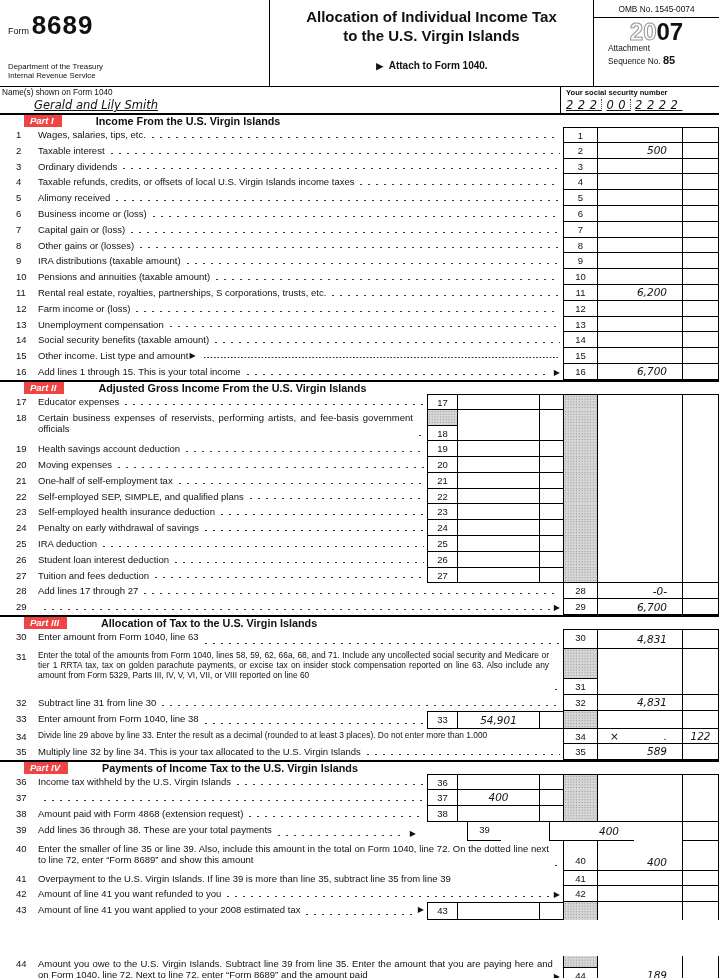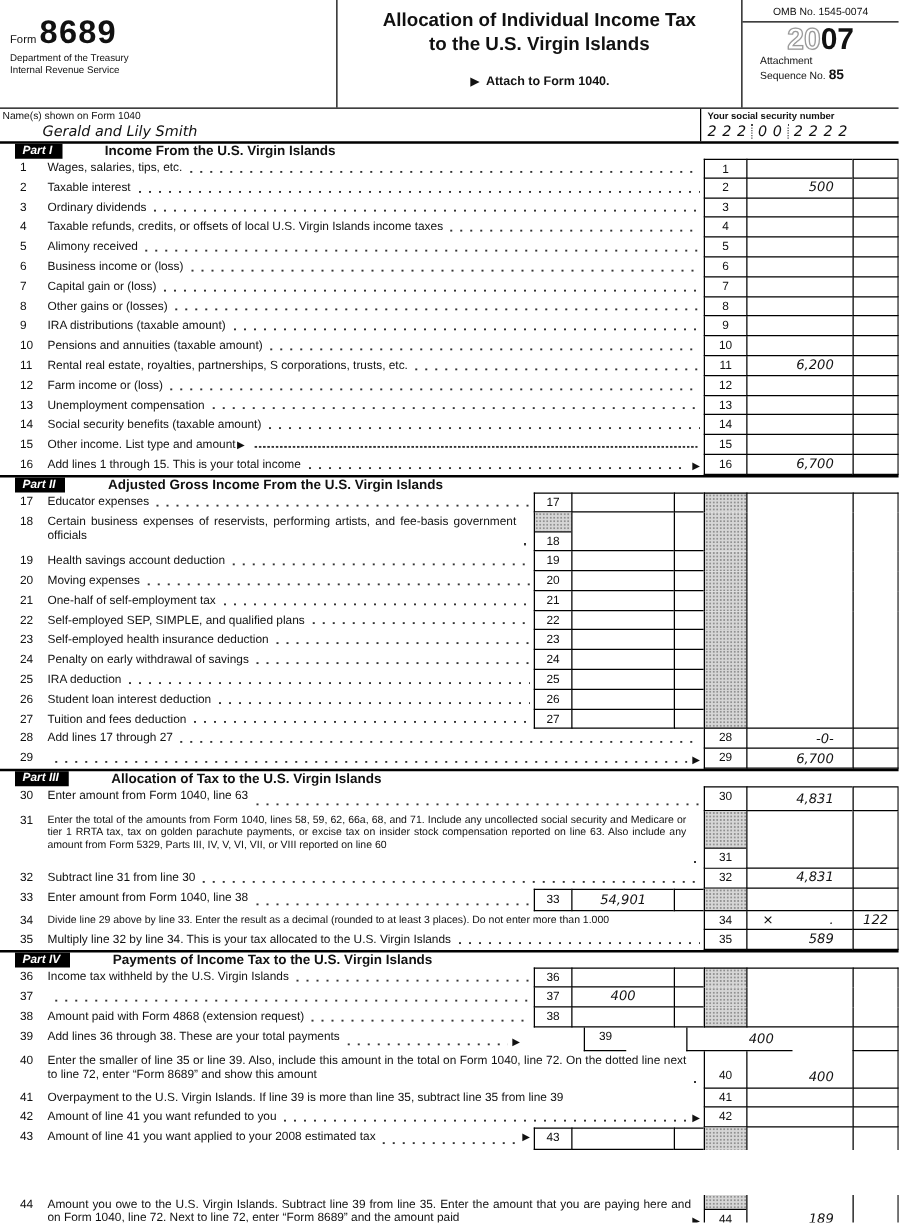--- a/index.html
+++ b/index.html
@@ -4,45 +4,45 @@
 <style>
   * { box-sizing: border-box; margin: 0; padding: 0; }
   body { background:#fff; }
   .sheet { width:719px; height:978px; font-family:"Liberation Sans", sans-serif; font-size:9.5px; color:#111; background:#fff; overflow:hidden; position:relative; }
 
   
   .hdr { display:flex; height:86px; }
   .hdr-left { width:270px; border-right:1.2px solid #000; padding:10px 6px 2px 8px; }
   .form-word { font-size:9px; }
   .form-num-big { font-size:26px; font-weight:bold; letter-spacing:1px; }
-  .agency { font-size:7.8px; line-height:1.15; margin-top:2px; }
+  .agency { font-size:7.8px; line-height:1.15; margin-top:22px; }
   .hdr-center { flex:1; text-align:center; padding-top:8px; }
   .t1 { font-size:15px; font-weight:bold; line-height:1.25; }
   .attach { font-size:10px; font-weight:bold; margin-top:14px; }
   .hdr-right { width:126px; border-left:1.2px solid #000; text-align:center; }
   .omb { font-size:8.3px; padding:4px 2px 3px; border-bottom:1px solid #000; }
   .year { font-size:24px; font-weight:bold; line-height:1.05; margin-top:1px; }
   .year .ghost { color:#fff; -webkit-text-stroke:1px #999; text-shadow:0 0 1px #aaa; }
   .attseq { font-size:8.3px; text-align:left; padding-left:14px; line-height:1.2; }
   .attseq b { font-size:11px; }
 
   
   .namerow { display:flex; height:27px; border-top:1.6px solid #000; }
   .name-cell { flex:1; padding:1px 0 0 2px; }
   .fldlbl { font-size:8.2px; }
-  .hand { font-family:"DejaVu Sans", sans-serif; font-style:italic; }
+  .hand { font-family:"DejaVu Sans", sans-serif; font-style:italic;text-decoration:underline; }
   .name-val { font-size:11.5px; margin:1px 0 0 32px; }
   .ssn-cell { width:159px; border-left:1.2px solid #000; padding:1px 0 0 5px; }
   .ssn-lbl { font-size:7.6px; font-weight:bold; }
   .ssn-val { font-size:11.5px; letter-spacing:4.5px; display:flex; align-items:center; margin-top:1px; }
   .ssep { border-left:1.2px dotted #444; height:12px; margin:0 4px 0 0; }
 
   
   .pbar { border-top:2px solid #000; height:14px; display:flex; align-items:center; }
-  .badge { background:#000000; color:#fff; font-weight:bold; font-style:italic; font-size:9.5px; padding:0 8px 1px 6px; margin-left:12px; height:12px; display:flex; align-items:center; }
+  .badge { background:#ef4444; color:#fff; font-weight:bold; font-style:italic; font-size:9.5px; padding:0 8px 1px 6px; margin-left:24px; height:12px; display:flex; align-items:center; }
   .ptitle { font-weight:bold; font-size:10.8px; margin-left:34px; }
 
   
   .row { display:flex; align-items:stretch; }
   .rA { height:15.8px; } .rB { height:31.6px; }
   .h20{height:20px;} .h46{height:46px;} .h18{height:18px;} .h15{height:15px;} .h19{height:19px;gap:48px;} .h30{height:30px;} .h28{height:28px;margin-top:36px;} .h16{height:16px;}
   .lbl { flex:1; display:flex; align-items:flex-start; padding-left:8px; overflow:hidden; }
   .ln { width:30px; padding:2px 0 0 8px; flex:none; }
   .lt { padding-top:2px; line-height:1.18; }
   .just { text-align:justify; }

